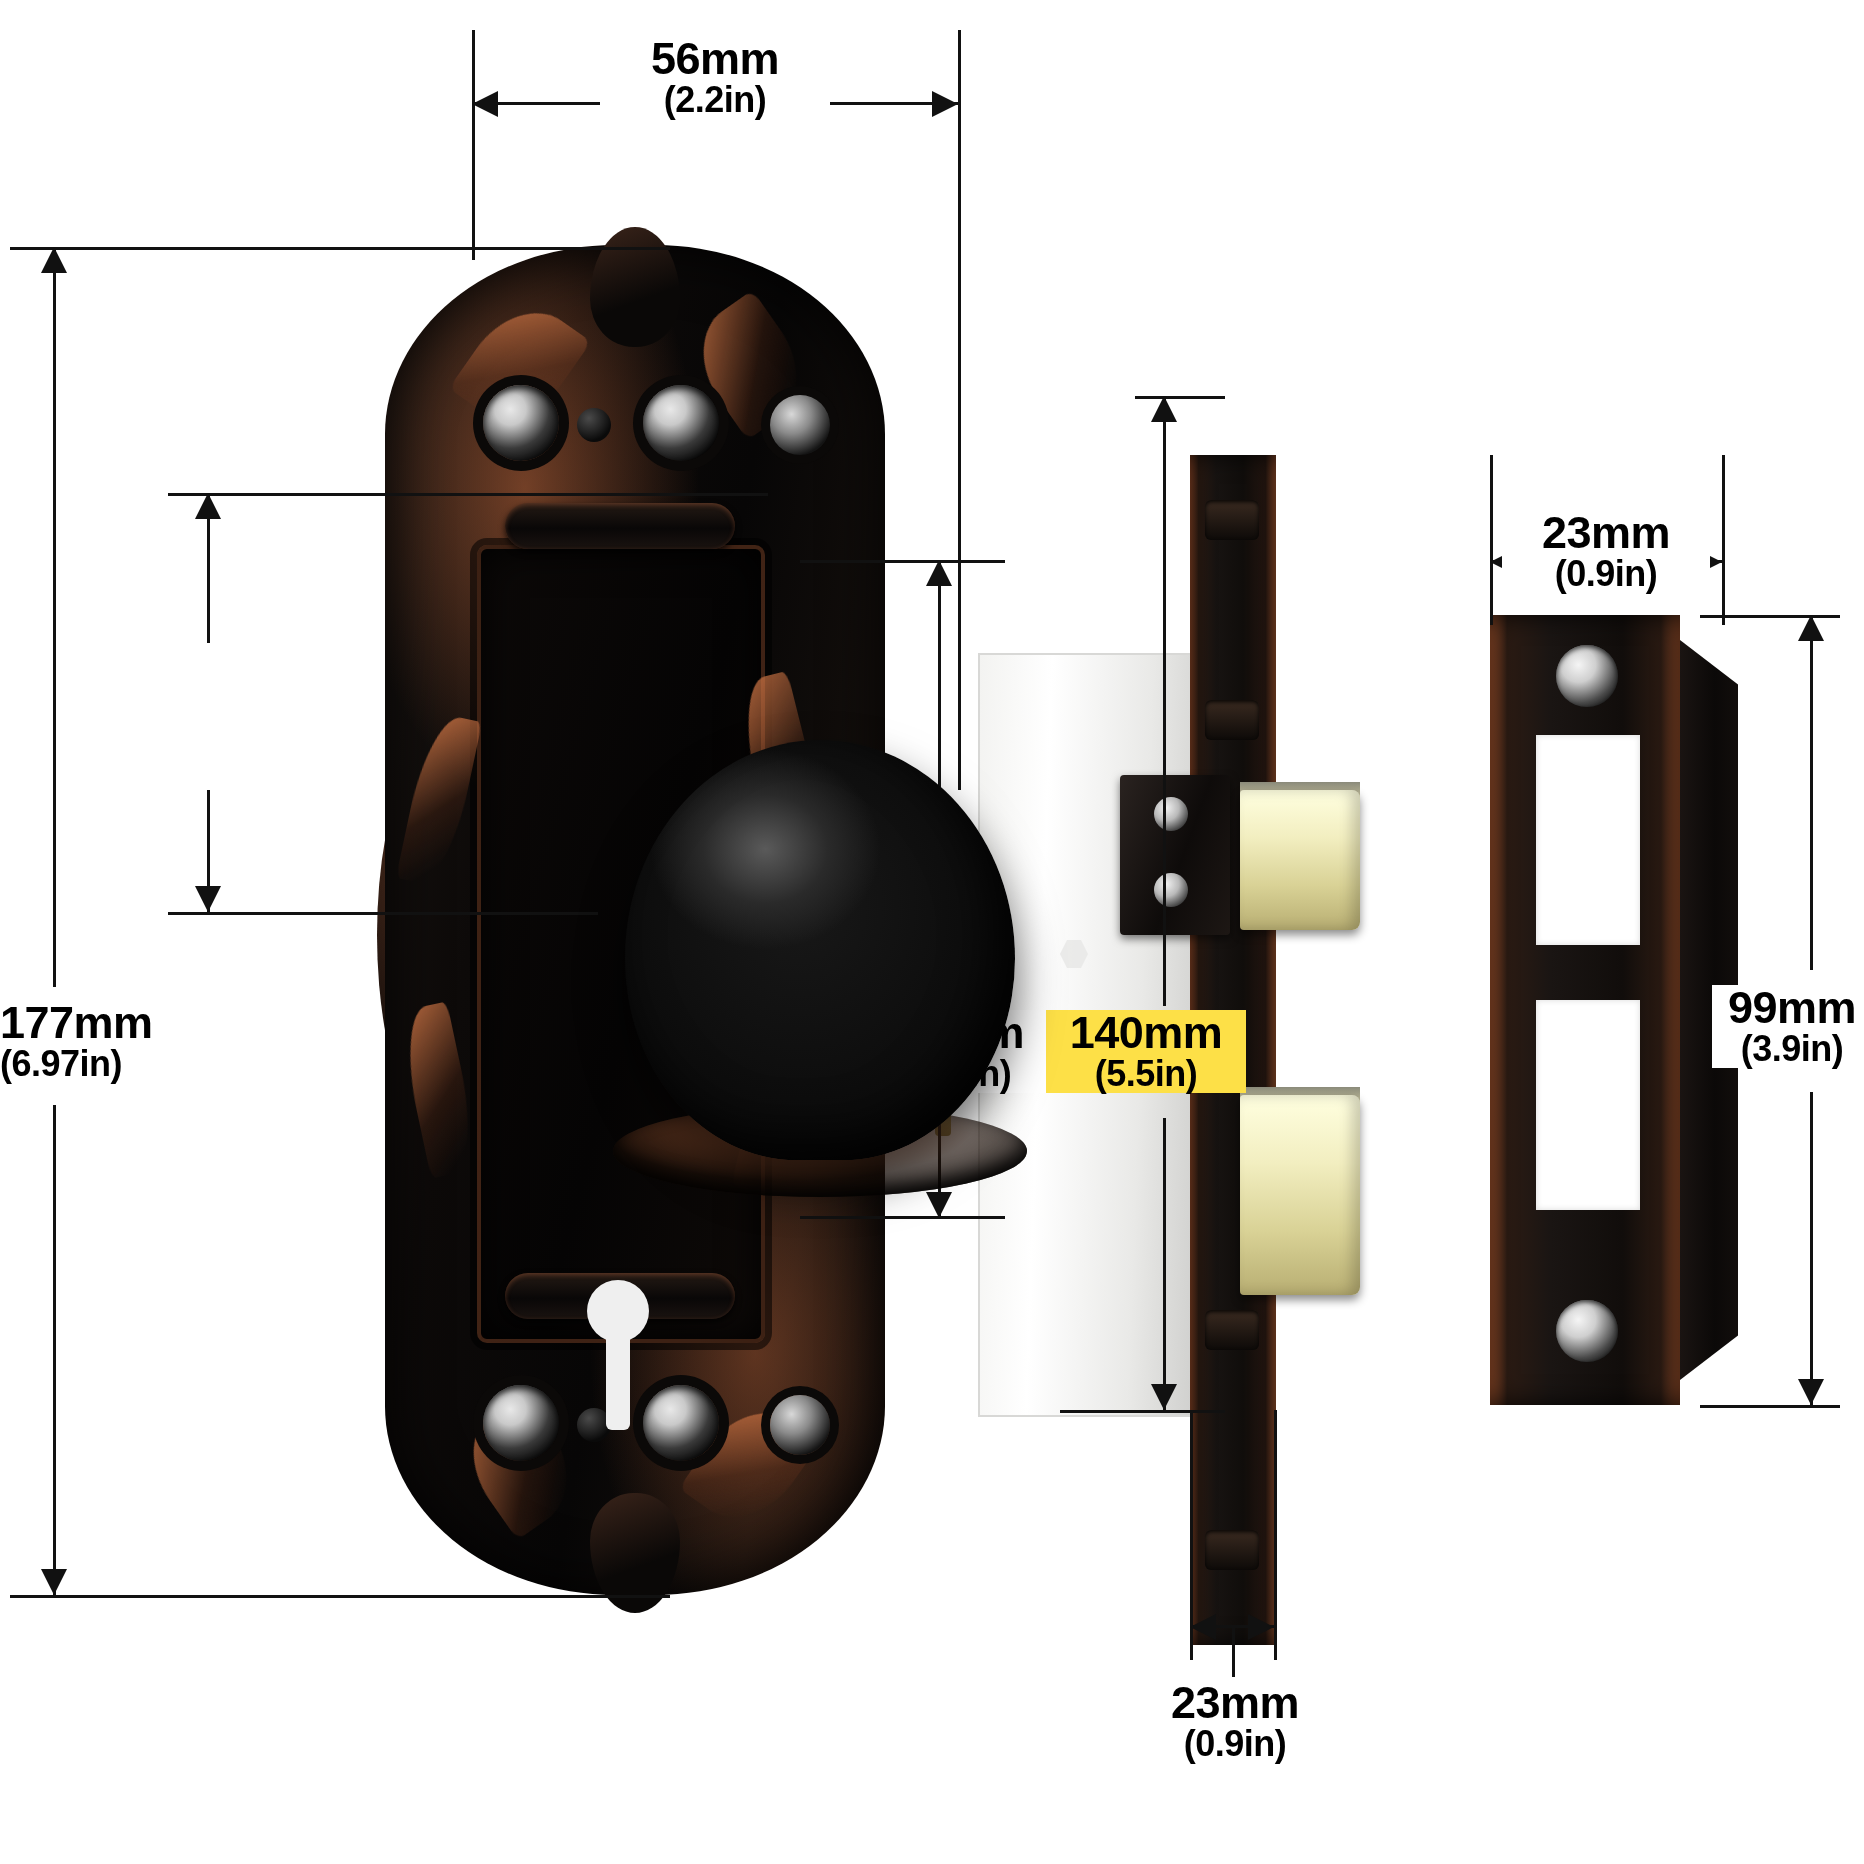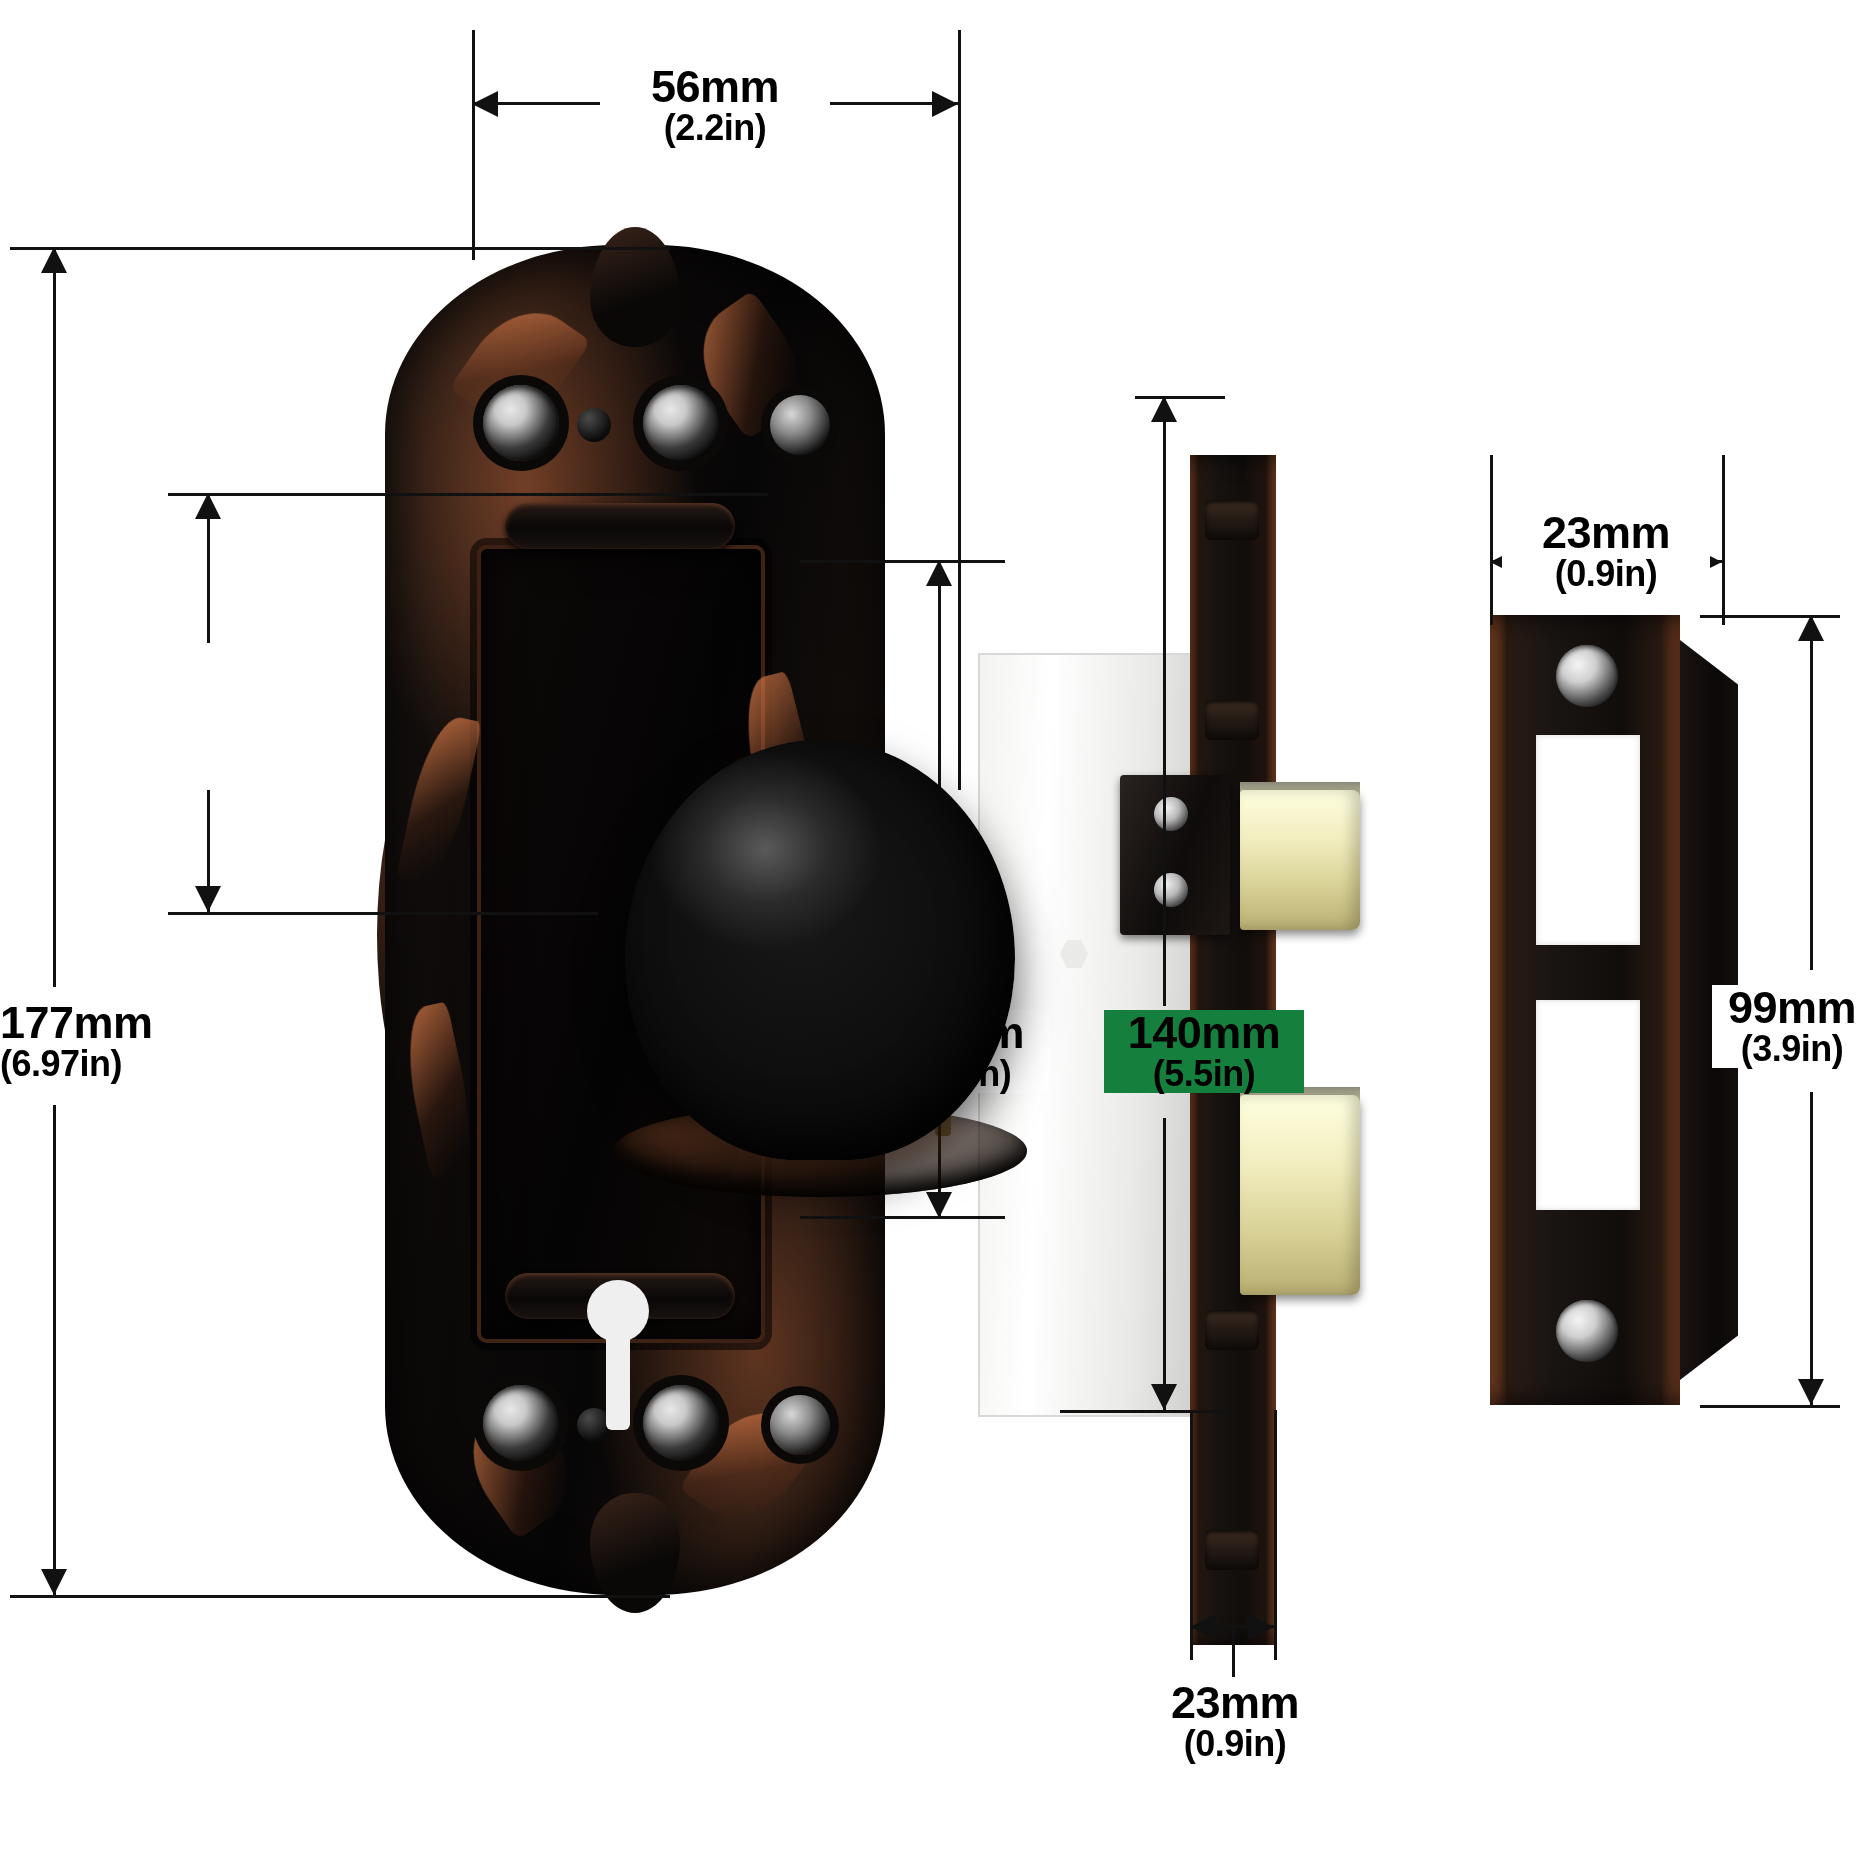--- a/index.html
+++ b/index.html
@@ -258,21 +258,21 @@
   <div class="strike-win w1"></div>
   <div class="strike-win w2"></div>
   <div class="strike-scr a"></div>
   <div class="strike-scr b"></div>
 
   <div class="ext-line vline" style="left:472px;top:30px;height:230px;"></div>
   <div class="ext-line vline" style="left:958px;top:30px;height:760px;"></div>
   <div class="dim-line" style="left:472px;top:102px;width:486px;"></div>
   <div class="arrow arrow-l" style="left:472px;top:91px;"></div>
   <div class="arrow arrow-r" style="left:932px;top:91px;"></div>
-  <div class="dim-label" style="left:600px;top:64px;width:230px;background:#fff;">
+  <div class="dim-label" style="left:600px;top:36px;width:230px;background:#fff;">
     <span class="mm">56mm</span>
     <span class="in">(2.2in)</span>
   </div>
 
   <div class="ext-line hline" style="left:168px;top:493px;width:600px;"></div>
   <div class="ext-line hline" style="left:168px;top:912px;width:430px;"></div>
   <div class="dim-line-v" style="left:207px;top:493px;height:150px;"></div>
   <div class="dim-line-v" style="left:207px;top:790px;height:122px;"></div>
   <div class="arrow arrow-u" style="left:195px;top:493px;"></div>
   <div class="arrow arrow-d" style="left:195px;top:886px;"></div>
@@ -298,21 +298,21 @@
     <span class="mm">91mm</span>
     <span class="in">(3.6in)</span>
   </div>
 
   <div class="ext-line hline" style="left:1135px;top:396px;width:90px;"></div>
   <div class="ext-line hline" style="left:1060px;top:1410px;width:165px;"></div>
   <div class="dim-line-v" style="left:1163px;top:396px;height:610px;"></div>
   <div class="dim-line-v" style="left:1163px;top:1118px;height:292px;"></div>
   <div class="arrow arrow-u" style="left:1151px;top:396px;"></div>
   <div class="arrow arrow-d" style="left:1151px;top:1384px;"></div>
-  <div class="dim-label" style="left:1104px;top:1010px;width:200px;background:#15803d;">
+  <div class="dim-label" style="left:1046px;top:1010px;width:200px;background:#fde047;">
     <span class="mm">140mm</span>
     <span class="in">(5.5in)</span>
   </div>
 
   <div class="ext-line vline" style="left:1190px;top:1410px;height:250px;"></div>
   <div class="ext-line vline" style="left:1274px;top:1410px;height:250px;"></div>
   <div class="dim-line" style="left:1190px;top:1625px;width:84px;"></div>
   <div class="arrow arrow-l" style="left:1190px;top:1614px;"></div>
   <div class="arrow arrow-r" style="left:1248px;top:1614px;"></div>
   <div class="ext-line vline" style="left:1232px;top:1625px;height:52px;"></div>

